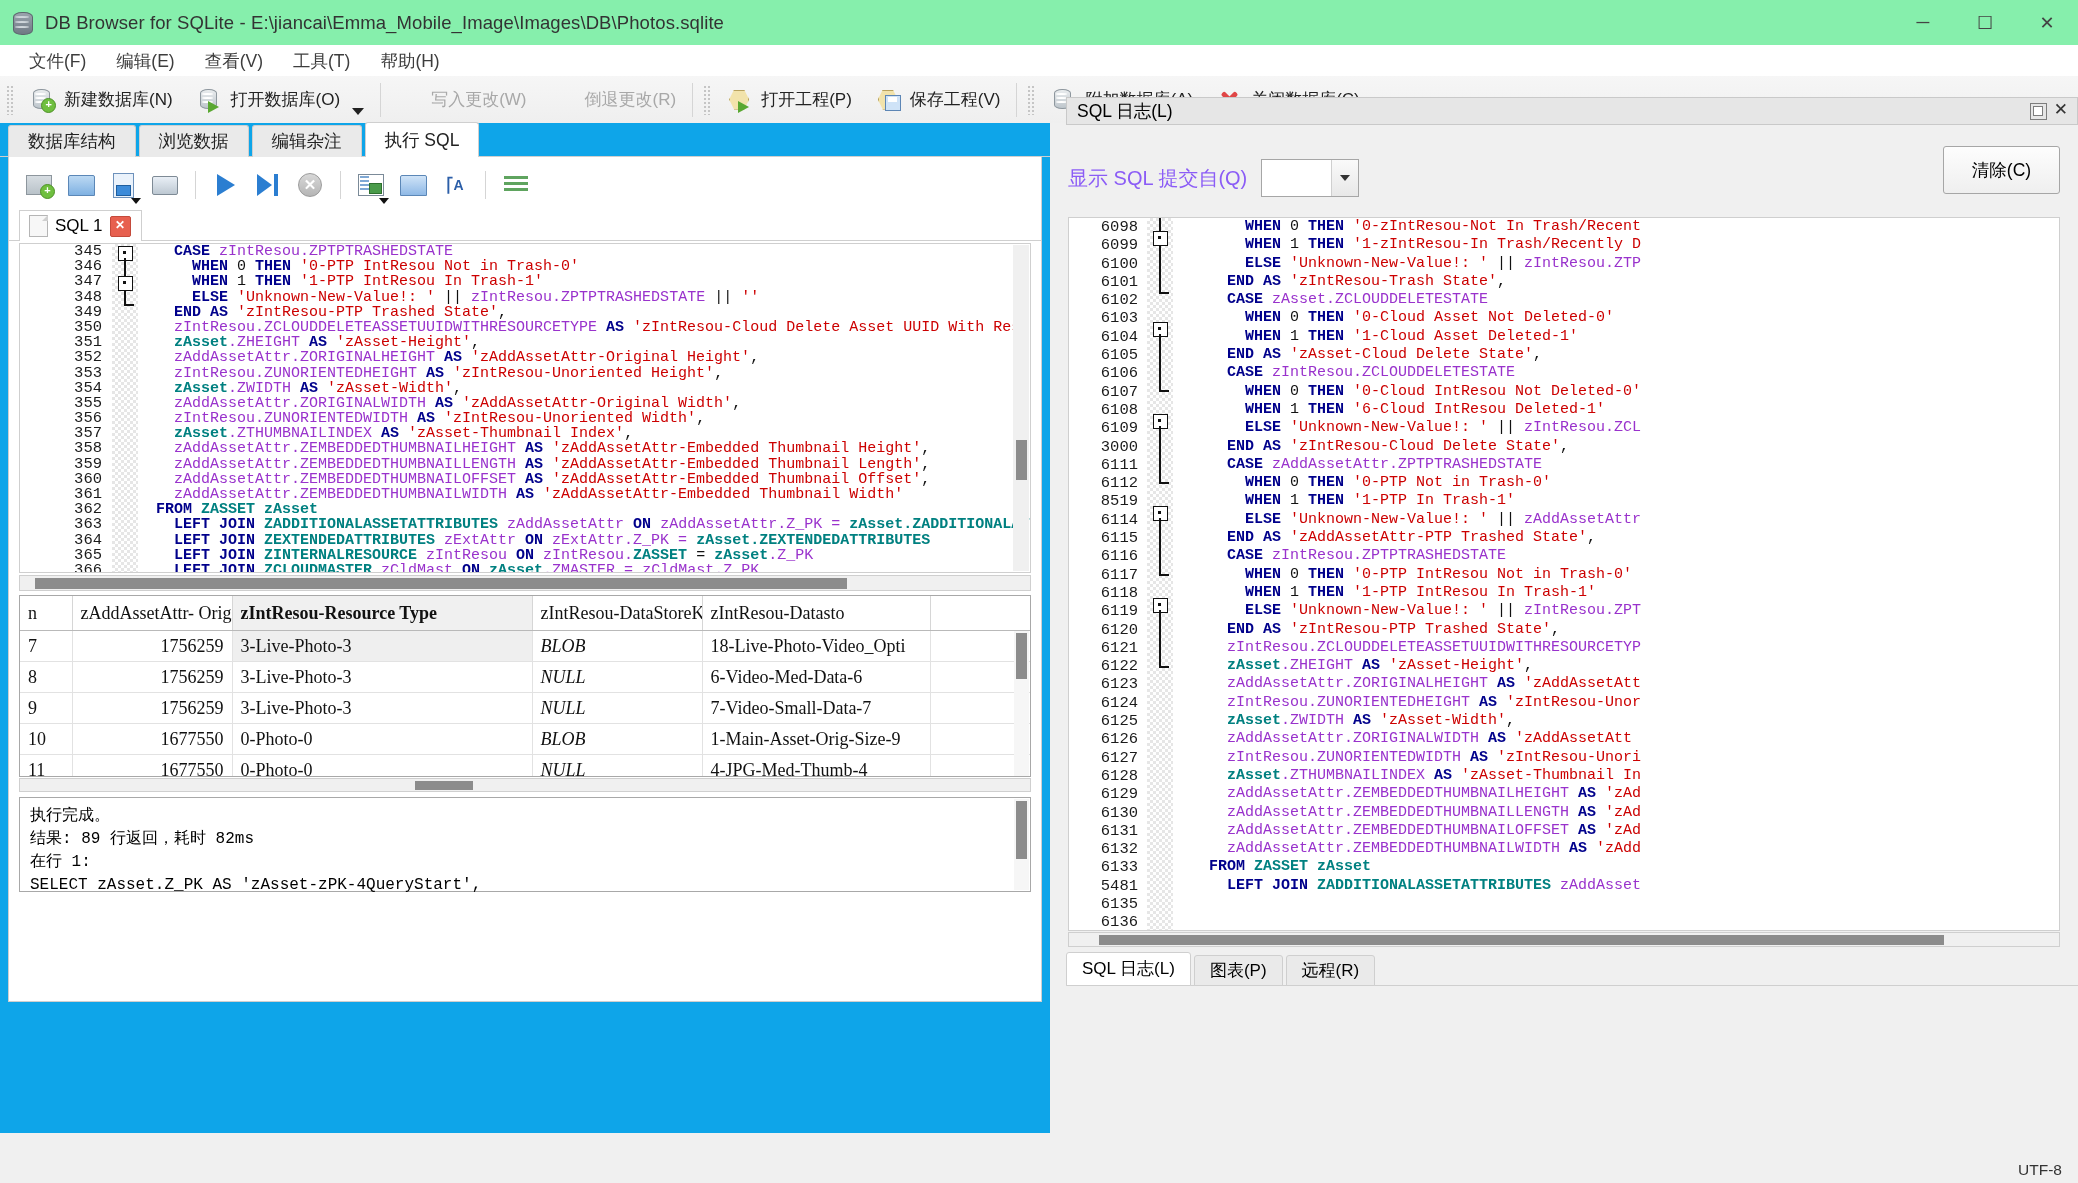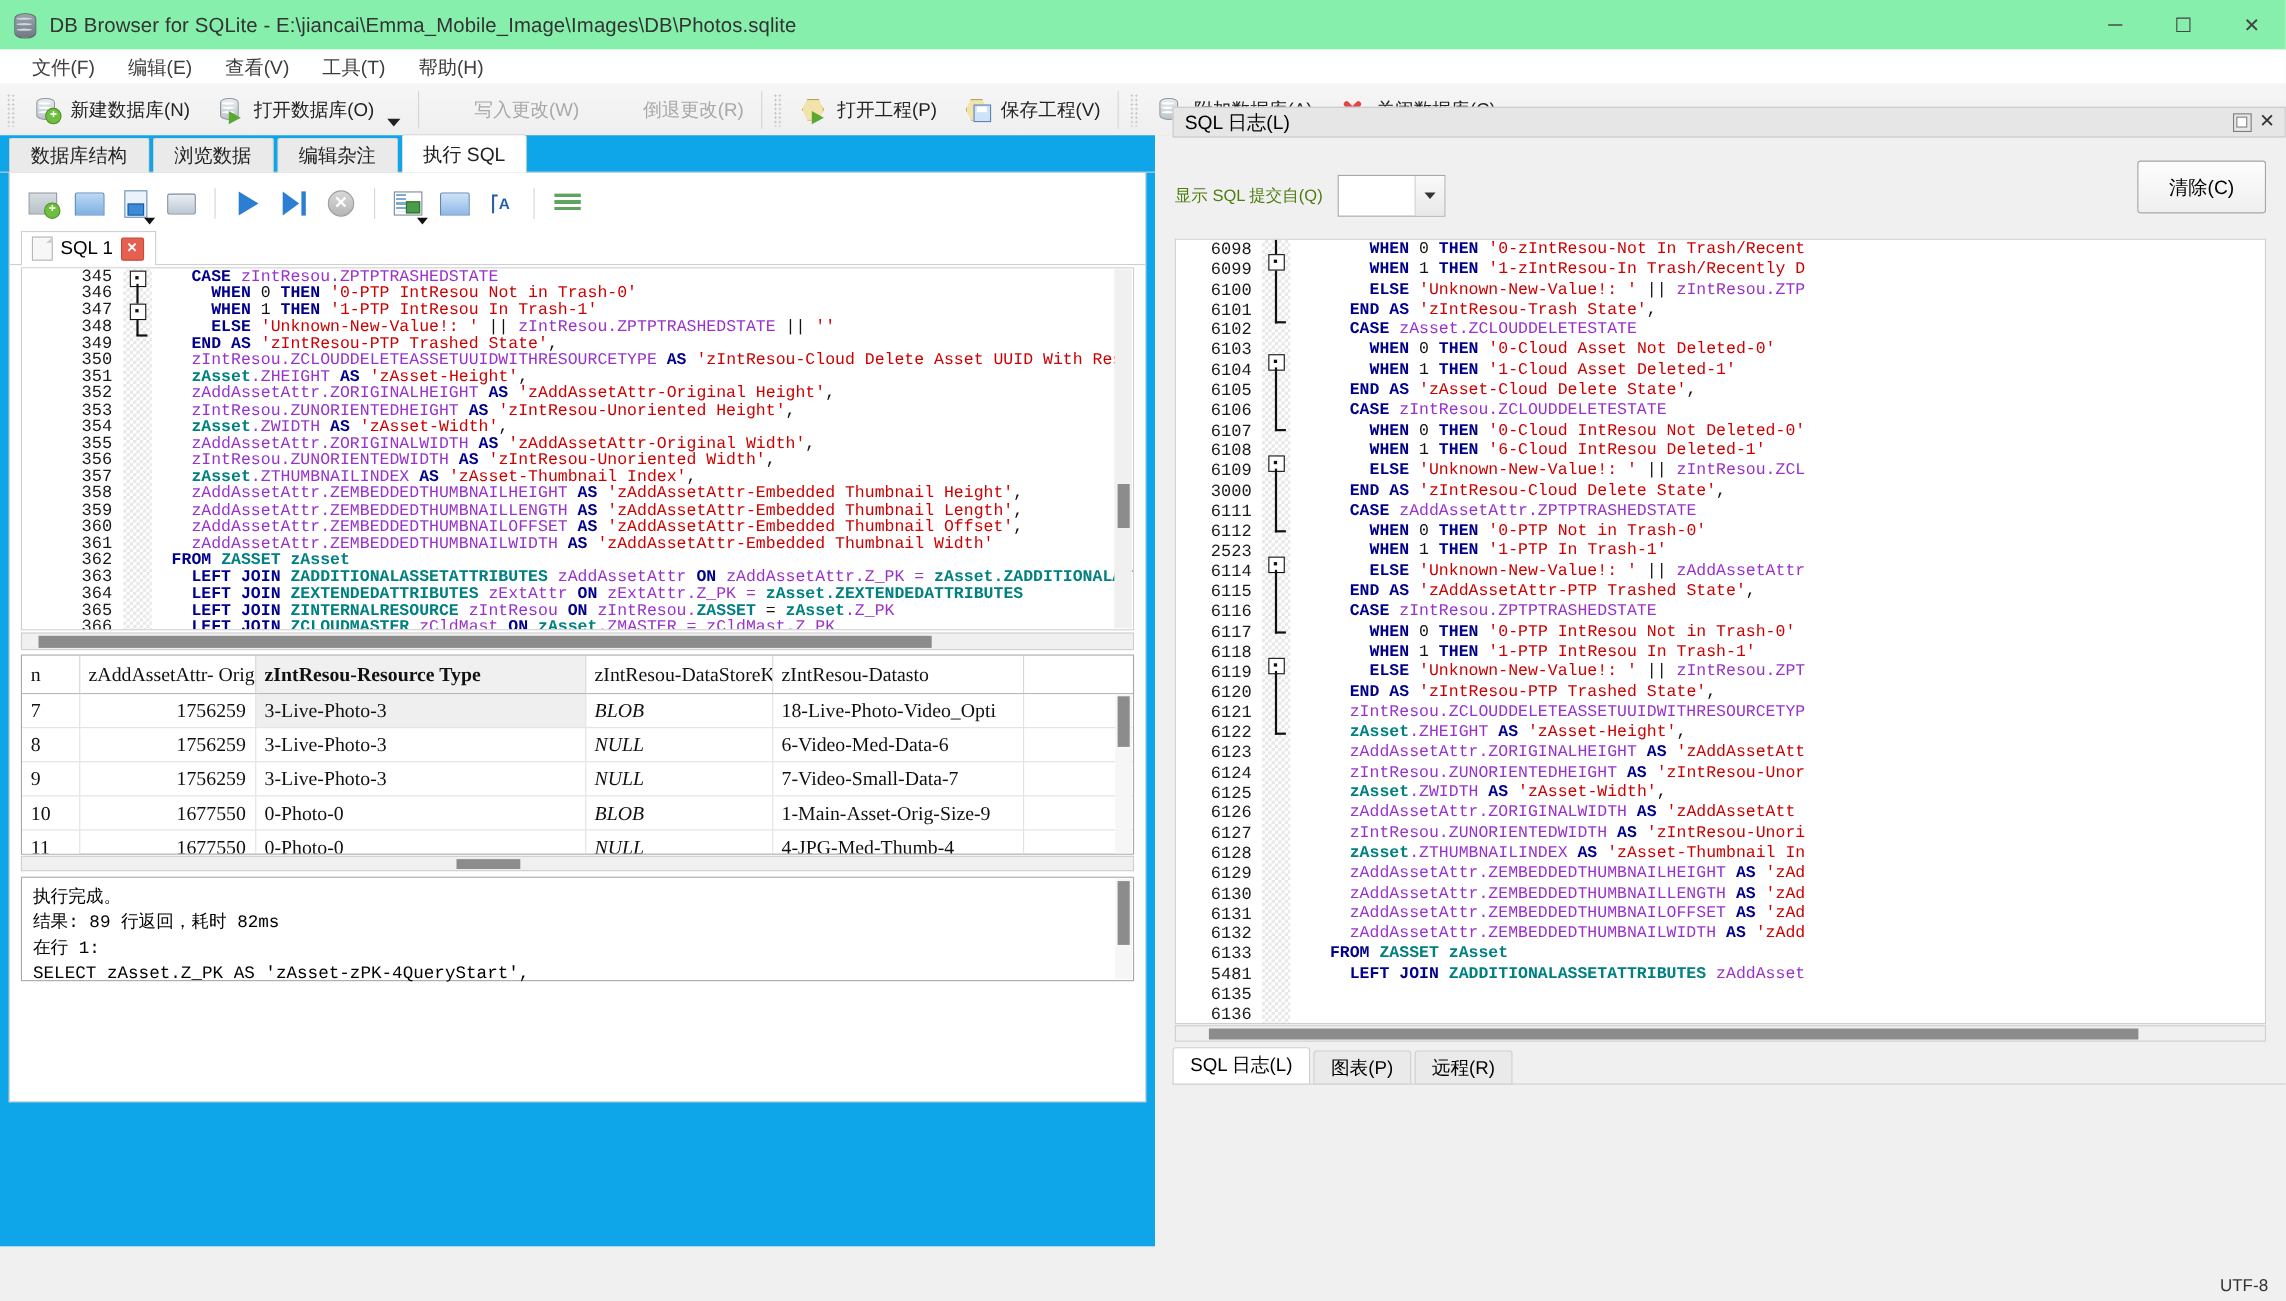--- a/index.html
+++ b/index.html
@@ -192,21 +192,21 @@
   
   .dock-title{position:absolute;left:8px;top:-27px;width:1012px;height:28px;display:flex;align-items:center;
      background:#e6e6e6;border:1px solid #c9c9c9;box-sizing:border-box;padding-left:10px;font-size:17.5px;}
   .dock-btns{margin-left:auto;display:flex;gap:7px;padding-right:9px;color:#555;font-size:14px;}
   .dockbtn{width:15px;height:15px;border:1px solid #7d7d7d;position:relative;}
   .dockbtn.und:after{content:"";position:absolute;left:2px;top:2px;width:8px;height:8px;border:1px solid #7d7d7d;background:#fff;}
   .dockclose{font-size:17px;line-height:14px;color:#333;}
 
   .dockbody{position:absolute;left:8px;top:1px;width:1012px;height:875px;background:#f0f0f0;}
   .q-row{position:absolute;left:10px;top:28px;width:992px;height:52px;display:flex;align-items:center;}
-  .q-label{font-size:15px;color:#4d7c0f;}
+  .q-label{font-size:20px;color:#8b5cf6;}
   .combo{width:98px;height:38px;margin-left:14px;background:#fff;border:1px solid #a6a6a6;
      display:flex;align-items:center;box-sizing:border-box;}
   .combo .cb-arrow{margin-left:auto;width:26px;height:36px;background:linear-gradient(180deg,#fafafa,#e8e8e8);
      border-left:1px solid #cfcfcf;display:flex;align-items:center;justify-content:center;}
   .cb-tri{width:0;height:0;border-left:5px solid transparent;border-right:5px solid transparent;border-top:6px solid #333;}
   .clearbtn{position:absolute;right:10px;top:22px;width:115px;height:46px;background:linear-gradient(180deg,#fdfdfd,#efefef);
      border:1px solid #a6a6a6;border-radius:3px;font-size:17.5px;display:flex;align-items:center;justify-content:center;}
 
   .logedit{position:absolute;left:10px;top:93px;width:992px;height:714px;border:1px solid #cfcfcf;
      background:#fff;overflow:hidden;box-sizing:border-box;}
@@ -558,21 +558,21 @@
             <div class="lgline">6103</div>
             <div class="lgline">6104</div>
             <div class="lgline">6105</div>
             <div class="lgline">6106</div>
             <div class="lgline">6107</div>
             <div class="lgline">6108</div>
             <div class="lgline">6109</div>
             <div class="lgline">3000</div>
             <div class="lgline">6111</div>
             <div class="lgline">6112</div>
-            <div class="lgline">2523</div>
+            <div class="lgline">8519</div>
             <div class="lgline">6114</div>
             <div class="lgline">6115</div>
             <div class="lgline">6116</div>
             <div class="lgline">6117</div>
             <div class="lgline">6118</div>
             <div class="lgline">6119</div>
             <div class="lgline">6120</div>
             <div class="lgline">6121</div>
             <div class="lgline">6122</div>
             <div class="lgline">6123</div>

